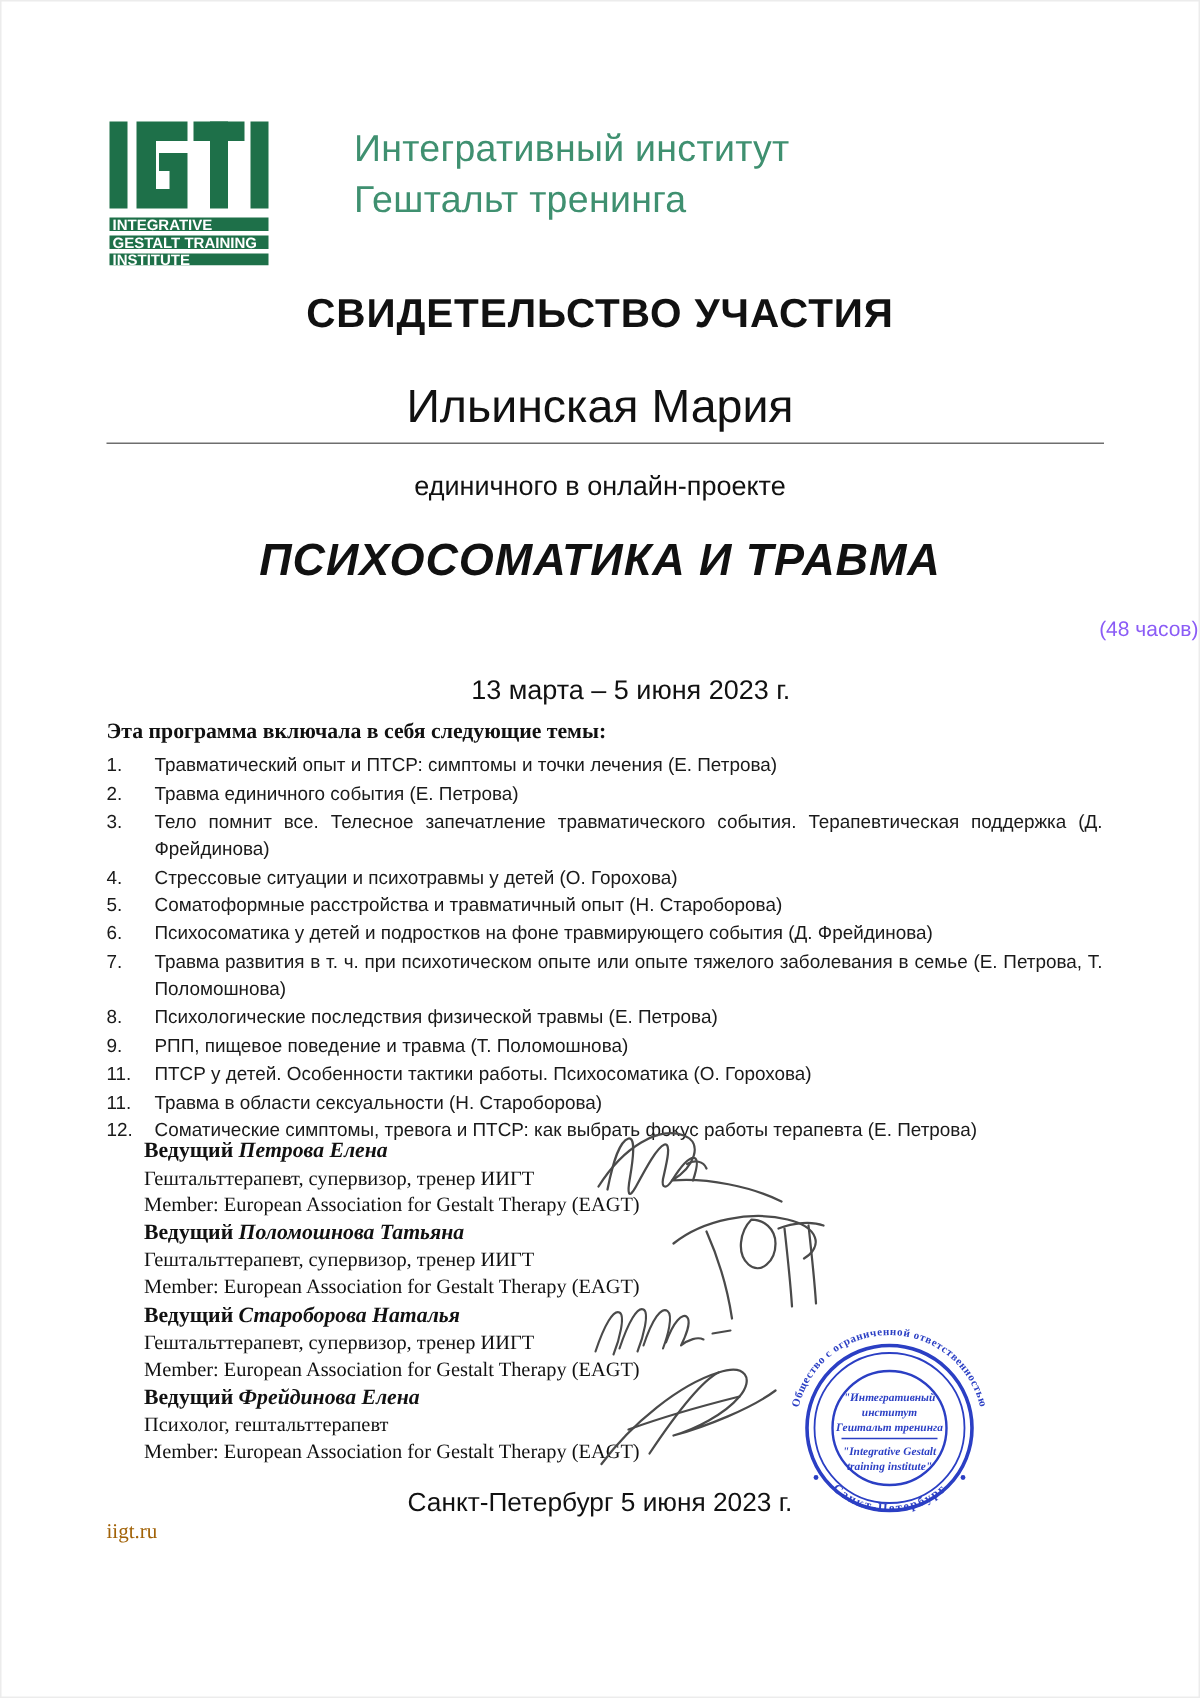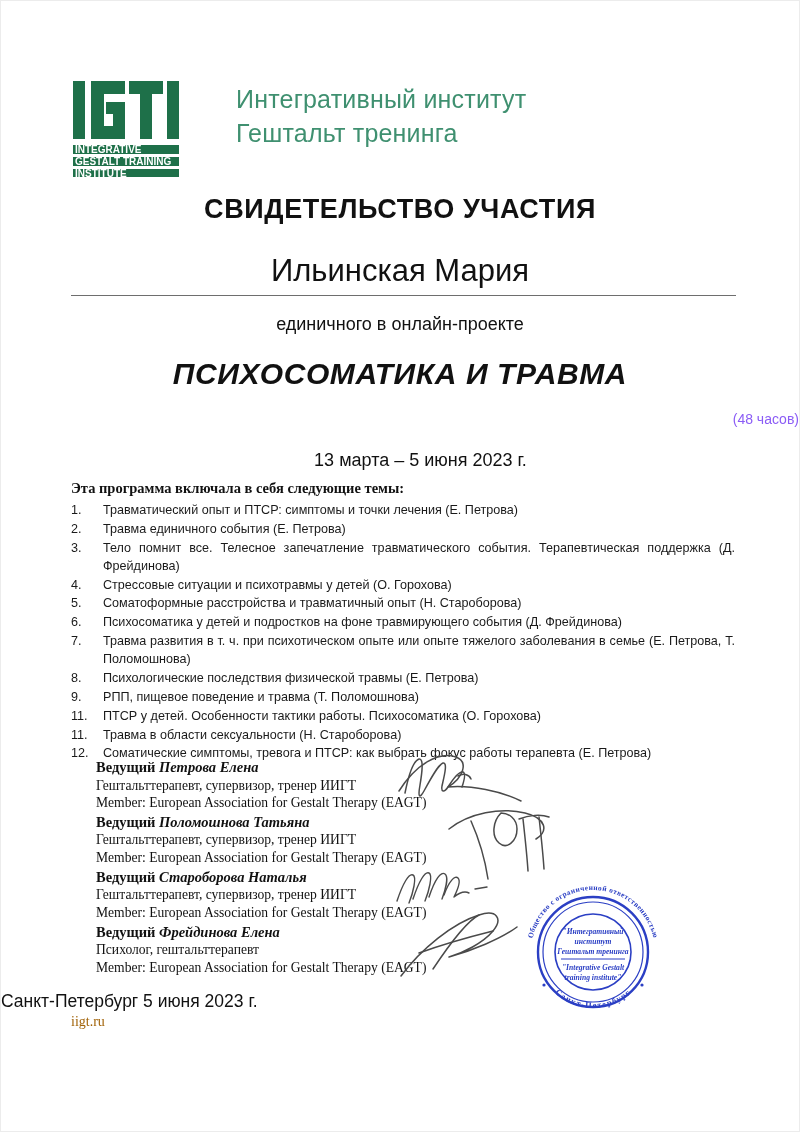--- a/index.html
+++ b/index.html
@@ -78,21 +78,21 @@
 
   
   .signatures{position:absolute;left:0;top:0;width:800px;height:1132px;
     pointer-events:none;}
 
   
   .seal{position:absolute;left:510px;top:885px;width:165px;height:125px;}
 
   
   .city-date{
-    position:absolute;left:0;right:0;top:990px;
+    position:absolute;left:0;right:0;top:990px;text-align:center;
     font-size:17.5px;color:#111;
   }
   .site{
     position:absolute;left:70px;top:1013px;
     font-family:"Liberation Serif",serif;
     font-size:14px;color:#a16207;
   }
 </style>
 </head>
 <body>

